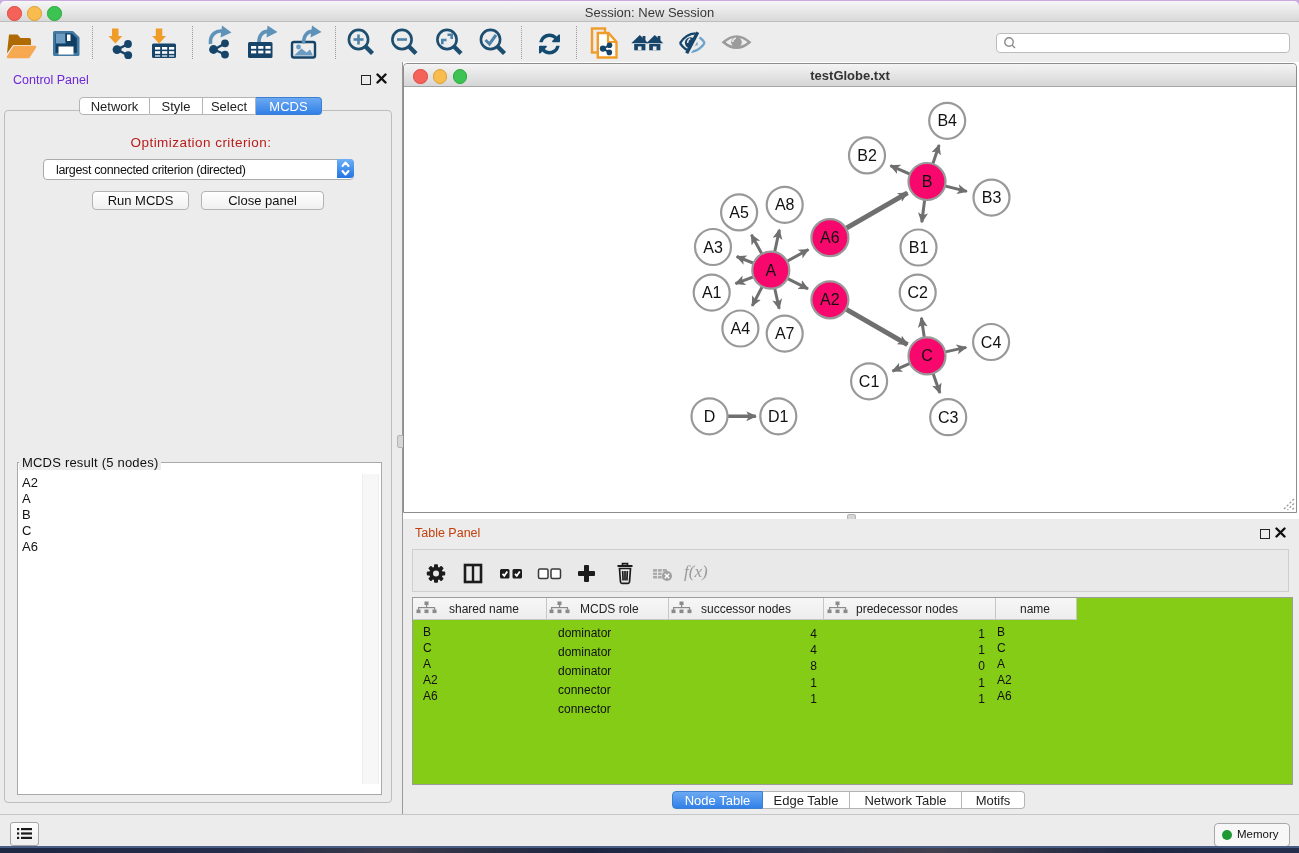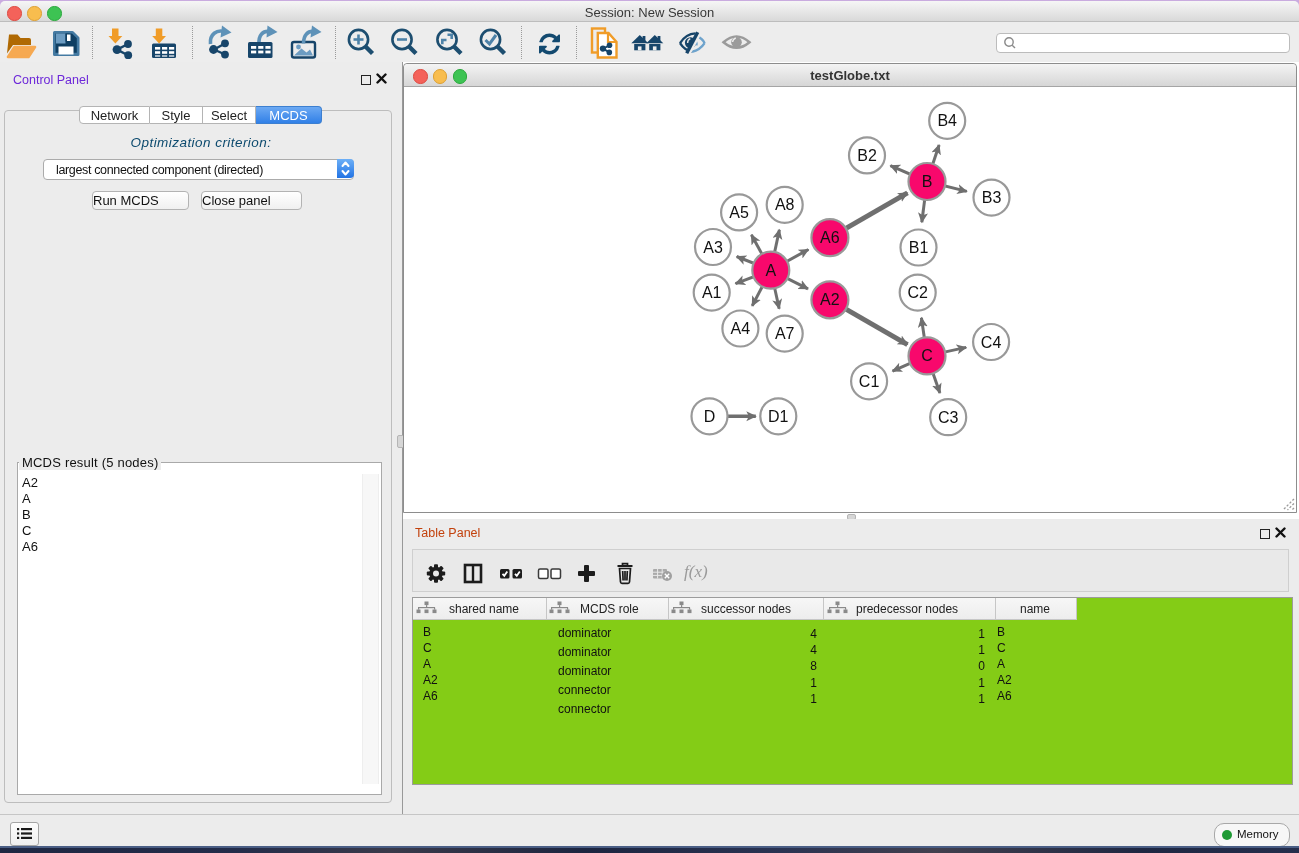--- a/index.html
+++ b/index.html
@@ -8,31 +8,31 @@
 #purple{left:0;top:0;width:1299px;height:10px;background:#c9abdf;}
 #titlebar{left:0;top:1px;width:1299px;height:20px;background:linear-gradient(#f6f6f6,#d9d9d9);border-radius:5px 5px 0 0;border-bottom:1px solid #bdbdbd;}
 .tl{width:12.5px;height:12.5px;border-radius:50%;top:5px;}
 #title-text{left:0;right:0;top:4px;text-align:center;font-size:13px;color:#383838;}
 #toolbar{left:0;top:22px;width:1299px;height:40px;background:#ededed;border-bottom:1px solid #cccccc;}
 .tsep{top:4px;height:33px;width:0;border-left:1px dotted #9a9a9a;}
 #searchbox{left:996px;top:11px;width:292px;height:18px;background:#fff;border:1px solid #bcbcbc;border-radius:4px;}
 #cp{left:0;top:62px;width:402px;height:752px;background:#ececec;}
 #cp-title{left:13px;top:11px;font-size:12.5px;color:#6d28d9;}
 .floatbtn{width:8px;height:8px;border:1.6px solid #222;}
-#cp-tabs{left:79px;top:35px;height:18px;margin-top:9px;}
+#cp-tabs{left:79px;top:35px;height:18px;}
 .seg{float:left;height:18px;line-height:18px;font-size:13px;color:#222;text-align:center;background:#fff;border:1px solid #b4b4b4;border-left:none;box-sizing:border-box;}
 .seg.first{border-left:1px solid #b4b4b4;border-radius:4px 0 0 4px;}
 .seg.last{border-radius:0 4px 4px 0;}
 .seg.sel{background:linear-gradient(#6ca9f3,#3180e7);color:#fff;border-color:#3c7fd0;}
 #cp-pane{left:4px;top:48px;width:386px;height:691px;border:1px solid #bdbdbd;border-radius:4px;background:#ececec;}
-#opt-label{left:0;width:100%;top:72.5px;text-align:center;font-size:13.5px;letter-spacing:.45px;color:#0c4a6e;font-style:italic;}
+#opt-label{left:0;width:100%;top:72.5px;text-align:center;font-size:13.5px;letter-spacing:.45px;color:#b91c1c;}
 #combo{left:43px;top:97px;width:309px;height:19px;background:#fff;border:1px solid #ababab;border-radius:4px;}
 #combo-text{left:12px;top:2.5px;font-size:12.5px;letter-spacing:-0.35px;color:#111;}
 #combo-btn{right:-1px;top:-1px;width:17px;height:19px;border-radius:0 4px 4px 0;background:linear-gradient(#6db0f7,#2273e4);}
-.btn{height:19px;line-height:18px;background:linear-gradient(#ffffff,#f0f0f0);border:1px solid #b3b3b3;border-radius:4px;font-size:13px;color:#111;box-sizing:border-box;}
+.btn{height:19px;line-height:18px;background:linear-gradient(#ffffff,#f0f0f0);border:1px solid #b3b3b3;border-radius:4px;font-size:13px;color:#111;text-align:center;box-sizing:border-box;}
 #fieldset{left:17px;top:400px;width:363px;height:331px;border:1px solid #a9a9a9;background:#fff;}
 #fs-label{z-index:3;left:1px;top:-8px;background:#ececec;padding:0 3px;font-size:13px;letter-spacing:.2px;color:#111;}
 #fs-list{left:0;top:0;width:363px;height:331px;background:#fff;}
 #fs-items{left:4px;top:12px;font-size:13px;color:#111;line-height:16px;}
 #fs-scroll{right:2px;top:11px;width:15px;height:310px;background:#f7f7f7;border-left:1px solid #eee;border-right:1px solid #eee;}
 #desktop{left:402px;top:62px;width:897px;height:752px;background:#fff;}
 #vdivider{left:402px;top:62px;width:1px;height:752px;background:#999;}
 #vhandle{left:397px;top:435px;width:6px;height:11px;background:#d6d6d6;border:1px solid #b5b5b5;border-radius:2px;}
 #hhandle{left:847px;top:514px;width:7px;height:4px;background:#d6d6d6;border:1px solid #b5b5b5;border-radius:2px;}
 #netwin{left:403px;top:63px;width:894px;height:450px;border:1px solid #8d8d8d;border-radius:4px 4px 0 0;background:#fff;box-sizing:border-box;}
@@ -216,32 +216,32 @@
     </svg>
   <div class="abs" id="cp-pane"></div>
   <div class="abs" id="cp-tabs">
     <div class="seg first" style="width:71px">Network</div>
     <div class="seg" style="width:53px">Style</div>
     <div class="seg" style="width:53px">Select</div>
     <div class="seg sel last" style="width:66px">MCDS</div>
   </div>
   <div class="abs" id="opt-label">Optimization criterion:</div>
   <div class="abs" id="combo">
-    <div class="abs" id="combo-text">largest connected component (directed)</div>
+    <div class="abs" id="combo-text">largest connected criterion (directed)</div>
     <div class="abs" id="combo-btn">
         <svg width="17" height="19" style="position:absolute;left:0;top:0">
           <g fill="none" stroke="#fff" stroke-width="2" stroke-linecap="round" stroke-linejoin="round">
             <polyline points="5.5,7 8.5,3.5 11.5,7"></polyline>
             <polyline points="5.5,12 8.5,15.5 11.5,12"></polyline>
           </g>
         </svg>
       </div>
   </div>
   <div class="abs btn" style="left:92px;top:129px;width:97px;">Run MCDS</div>
-  <div class="abs btn" style="left:201px;top:129px;width:101px;">Close panel</div>
+  <div class="abs btn" style="left:201px;top:129px;width:123px;">Close panel</div>
   <div class="abs" id="fieldset">
     <div class="abs" id="fs-label">MCDS result (5 nodes)</div>
     <div class="abs" id="fs-list">
       <div class="abs" id="fs-items">A2<br>A<br>B<br>C<br>A6</div>
       <div class="abs" id="fs-scroll"></div>
     </div>
   </div>
 </div>
 
 <div class="abs" id="desktop"></div>
@@ -444,33 +444,39 @@
       <div class="abs htext" style="left:288px">successor nodes</div>
       <div class="abs htext" style="left:443px">predecessor nodes</div>
       <div class="abs htext" style="left:607px">name</div>
     </div>
     <div class="cell" style="left:10px;top:25.5px;line-height:16.2px">B<br>C<br>A<br>A2<br>A6</div>
     <div class="cell" style="left:145px;top:25.5px;line-height:19px">dominator<br>dominator<br>dominator<br>connector<br>connector</div>
     <div class="cell" style="left:344px;top:28px;width:60px;text-align:right;line-height:16.2px">4<br>4<br>8<br>1<br>1</div>
     <div class="cell" style="left:512px;top:28px;width:60px;text-align:right;line-height:16.2px">1<br>1<br>0<br>1<br>1</div>
     <div class="cell" style="left:584px;top:25.5px;line-height:16.2px">B<br>C<br>A<br>A2<br>A6</div>
   </div>
+  <div class="abs" id="tp-tabs">
+    <div class="seg first sel" style="width:91px;font-size:13px">Node Table</div>
+    <div class="seg" style="width:87px;font-size:13px">Edge Table</div>
+    <div class="seg" style="width:112px;font-size:13px">Network Table</div>
+    <div class="seg last" style="width:63px;font-size:13px">Motifs</div>
+  </div>
 </div>
 
 <div class="abs" id="statusbar">
   <div class="abs" style="left:10px;top:7px;width:27px;height:22px;border:1px solid #a5a5a5;border-radius:3px;background:linear-gradient(#fdfdfd,#eee);">
     <svg width="15" height="13" style="position:absolute;left:6px;top:4px">
         <g fill="#1a1a1a">
           <rect x="0" y="1" width="2.2" height="2.2"></rect>
           <rect x="4" y="1" width="11" height="2.2"></rect>
           <rect x="0" y="5.4" width="2.2" height="2.2"></rect>
           <rect x="4" y="5.4" width="11" height="2.2"></rect>
           <rect x="0" y="9.8" width="2.2" height="2.2"></rect>
           <rect x="4" y="9.8" width="11" height="2.2"></rect>
         </g>
       </svg>
   </div>
-  <div class="abs" style="left:1214px;top:8px;width:74px;height:22px;border:1px solid #a8a8a8;border-radius:10px;background:#f7f7f7;">
+  <div class="abs" style="left:1214px;top:8px;width:74px;height:22px;border:1px solid #a8a8a8;border-radius:4px;background:#f7f7f7;">
     <div class="abs" style="left:7px;top:6px;width:10px;height:10px;border-radius:50%;background:#1e9a34;"></div>
     <div class="abs" style="left:22px;top:4px;font-size:11.5px;color:#111;">Memory</div>
   </div>
 </div>
 <div class="abs" id="wallpaper"></div>
 
 </body></html>

